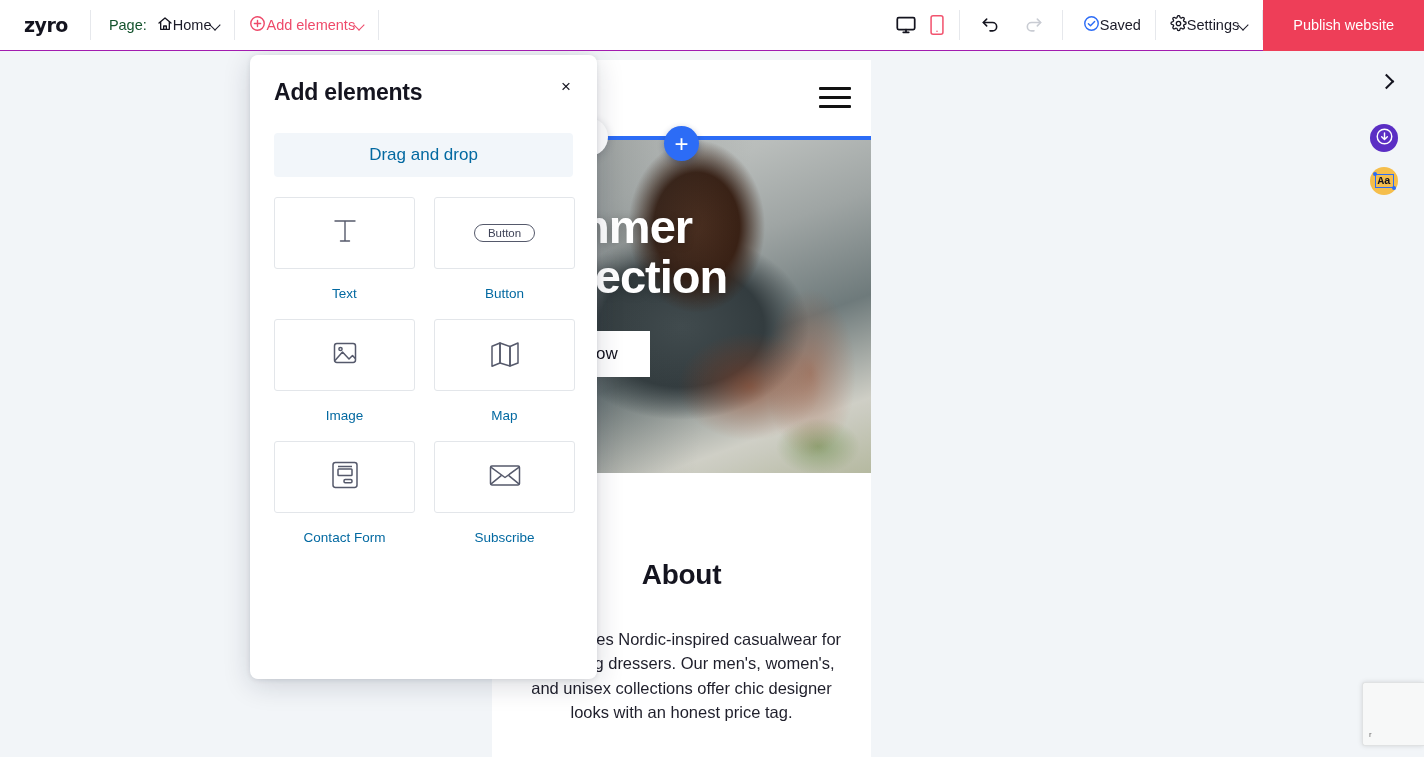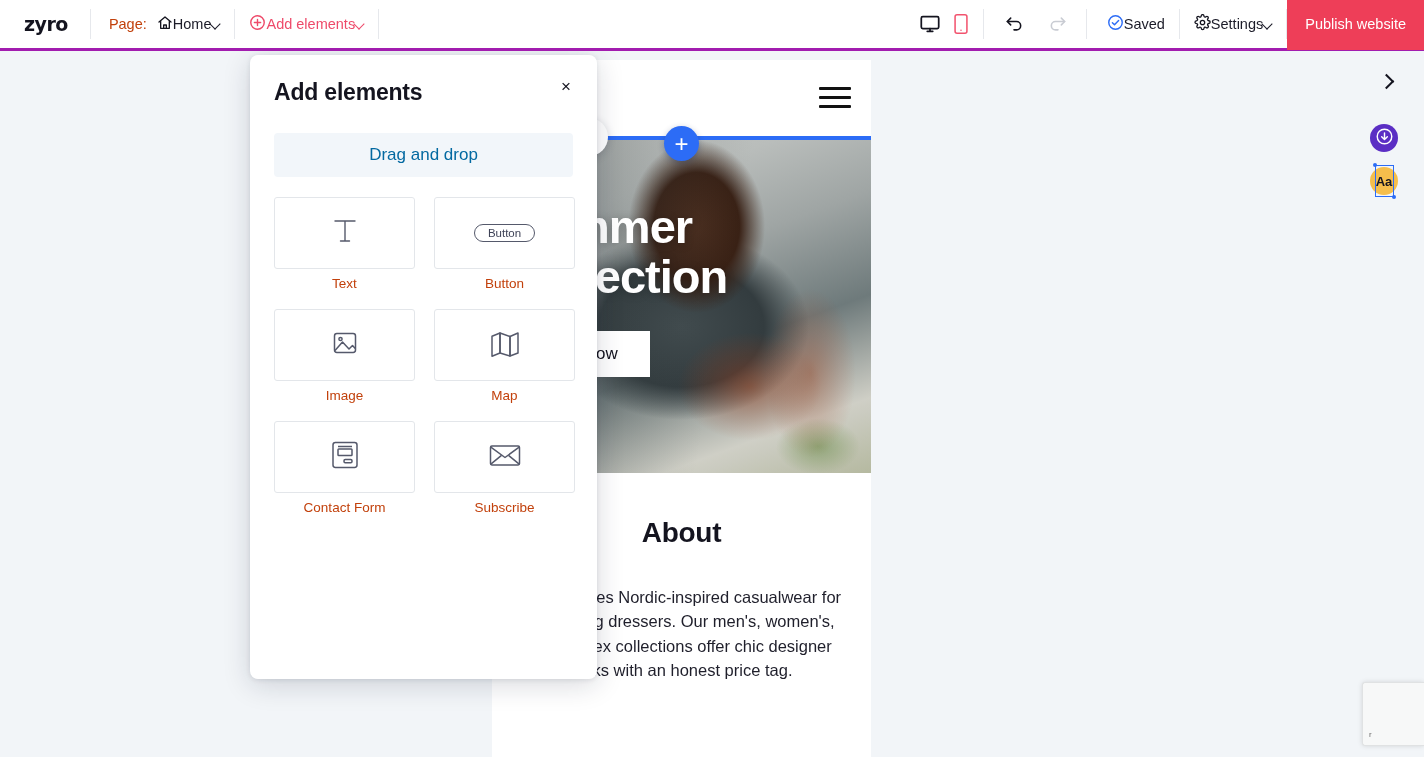--- a/index.html
+++ b/index.html
@@ -9,50 +9,50 @@
     font-family: "Liberation Sans", sans-serif;
     background: #F2F5F8;
   }
   #root { position: relative; width: 1424px; height: 757px; background: #F2F5F8; }
 
   
   .topbar {
     position: absolute; top: 0; left: 0;
     width: 1424px; height: 51px;
     background: #fff;
-    border-bottom: 3px solid #a21caf;
+    border-bottom: 1px solid #a21caf;
     display: flex; align-items: center;
     z-index: 60;
   }
   .logo {
     font-family: "DejaVu Sans", sans-serif;
     font-weight: 800; font-size: 19px; letter-spacing: -0.5px;
     color: #14141f; margin-left: 24px; margin-right: 22px;
     line-height: 1;
   }
   .vsep { width: 1px; height: 30px; background: #e6e8ec; }
   .tb-group { display: flex; align-items: center; height: 51px; }
   .tb-item {
     display: flex; align-items: center; 
     padding: 0 14px; height: 51px;
     font-size: 14.5px; color: #1b1b28; white-space: nowrap;
     cursor: pointer;
   }
-  .tb-label-plain { font-size: 14.5px; color: #c2410c; padding-left: 18px; padding-right: 4px; }
+  .tb-label-plain { font-size: 14.5px; color: #14532d; padding-left: 18px; padding-right: 4px; }
   .tb-item.pink { color: #ee4a6a; }
   .chev { display: inline-block; width: 9px; height: 9px; position: relative; }
   .chev::after {
     content: ""; position: absolute; left: 0; top: 0;
     width: 7px; height: 7px;
     border-right: 1.8px solid currentColor; border-bottom: 1.8px solid currentColor;
     transform: rotate(45deg);
   }
   .spacer { flex: 1; }
   .publish {
-    height: 51px; padding: 0 18px;
+    height: 51px; padding: 0 30px;
     background: #ee3e58; color: #fff;
     display: flex; align-items: center; justify-content: center;
     font-size: 14.5px; cursor: pointer; white-space: nowrap;
   }
   .icon-btn { display: flex; align-items: center; justify-content: center; cursor: pointer; padding: 0 6px; }
 
   
   .canvas-wrap {
     position: absolute; top: 51px; left: 0; width: 1424px; height: 706px;
     background: #F2F5F8; overflow: hidden;
@@ -114,21 +114,21 @@
   .hero-title {
     color: #fff; font-size: 47px; line-height: 1.07; font-weight: 700;
     letter-spacing: -1px; text-shadow: 0 1px 10px rgba(0,0,0,.25);
     max-width: 250px;
   }
   .shop-now {
     margin-top: 28px; width: 140px; height: 46px; background: #fff;
     display: flex; align-items: center; justify-content: center;
     font-size: 17px; color: #14141f; cursor: pointer;
   }
-  .about { padding: 44px 28px 0; text-align: center; background: #fff; }
+  .about { padding: 44px 28px 0; text-align: center; background: #fff; margin-top: 42px; }
   .about h2 { font-size: 28px; font-weight: 700; color: #14141f; letter-spacing: -0.3px; }
   .about p { margin-top: 36px; font-size: 16.5px; line-height: 1.47; color: #1f1f2b; }
 
   
   .recaptcha {
     position: absolute; right: 0px; top: 631px;
     width: 62px; height: 64px; background: #f7f8f8;
     border: 1px solid #e0e2e3; border-right: none;
     border-radius: 3px 0 0 3px;
     box-shadow: 0 0 5px rgba(0,0,0,.13);
@@ -148,23 +148,23 @@
     width: 9px; height: 9px;
     border-right: 2.3px solid #14141f; border-top: 2.3px solid #14141f;
     transform: rotate(45deg);
   }
   .badge { position: absolute; left: 10px; width: 28px; height: 28px; border-radius: 50%; cursor: pointer; }
   .badge-dl { top: 73px; background: #5B2EC4; display: flex; align-items: center; justify-content: center; }
   .badge-aa {
     top: 116px; background: #F5BE4C; display: flex; align-items: center; justify-content: center;
   }
   .aa-box {
-    width: 19px; height: 32px; border: 1.4px solid #2C6CF6; position: relative;
-    display: flex; align-items: center; justify-content: center;
-    font-size: 13px; font-weight: 700; color: #14141f; line-height: 1;
+    width: 19px; height: 14px; border: 1.4px solid #2C6CF6; position: relative;
+    display: flex; align-items: center; justify-content: center;
+    font-size: 11px; font-weight: 700; color: #14141f; line-height: 1; font-family: Liberation Mono, monospace;
   }
   .aa-box i {
     position: absolute; width: 4px; height: 4px; background: #2C6CF6; border-radius: 50%;
   }
   .aa-box i.tl { left: -3px; top: -3px; }
   .aa-box i.br { right: -3px; bottom: -3px; }
 
   
   .panel {
     position: absolute; left: 250px; top: 55px;
@@ -191,21 +191,21 @@
     margin-top: 12px; height: 44px; background: #F2F6FA; border-radius: 4px;
     display: flex; align-items: center; justify-content: center;
     font-size: 17px; color: #0369a1;
   }
   .grid { margin-top: 20px; display: grid; grid-template-columns: 1fr 1fr; gap: 18px 19px; }
   .cell { display: flex; flex-direction: column; align-items: center; cursor: pointer; }
   .cell-box {
     width: 141px; height: 72px; border: 1px solid #e3e6ea; border-radius: 3px; background: #fff;
     display: flex; align-items: center; justify-content: center;
   }
-  .cell-label { margin-top: 7px; font-size: 13.5px; color: #c2410c; }
+  .cell-label { margin-top: 17px; font-size: 13.5px; color: #0369a1; }
   .btn-pill {
     border: 1.3px solid #55596b; border-radius: 11px; padding: 2px 13px;
     font-size: 11.5px; color: #3e4256;
   }
   
   .panel-body::-webkit-scrollbar { width: 6px; }
   .panel-body::-webkit-scrollbar-thumb { background: #d6dade; border-radius: 3px; }
   .panel-body::-webkit-scrollbar-track { background: transparent; }
 </style>
 </head>

